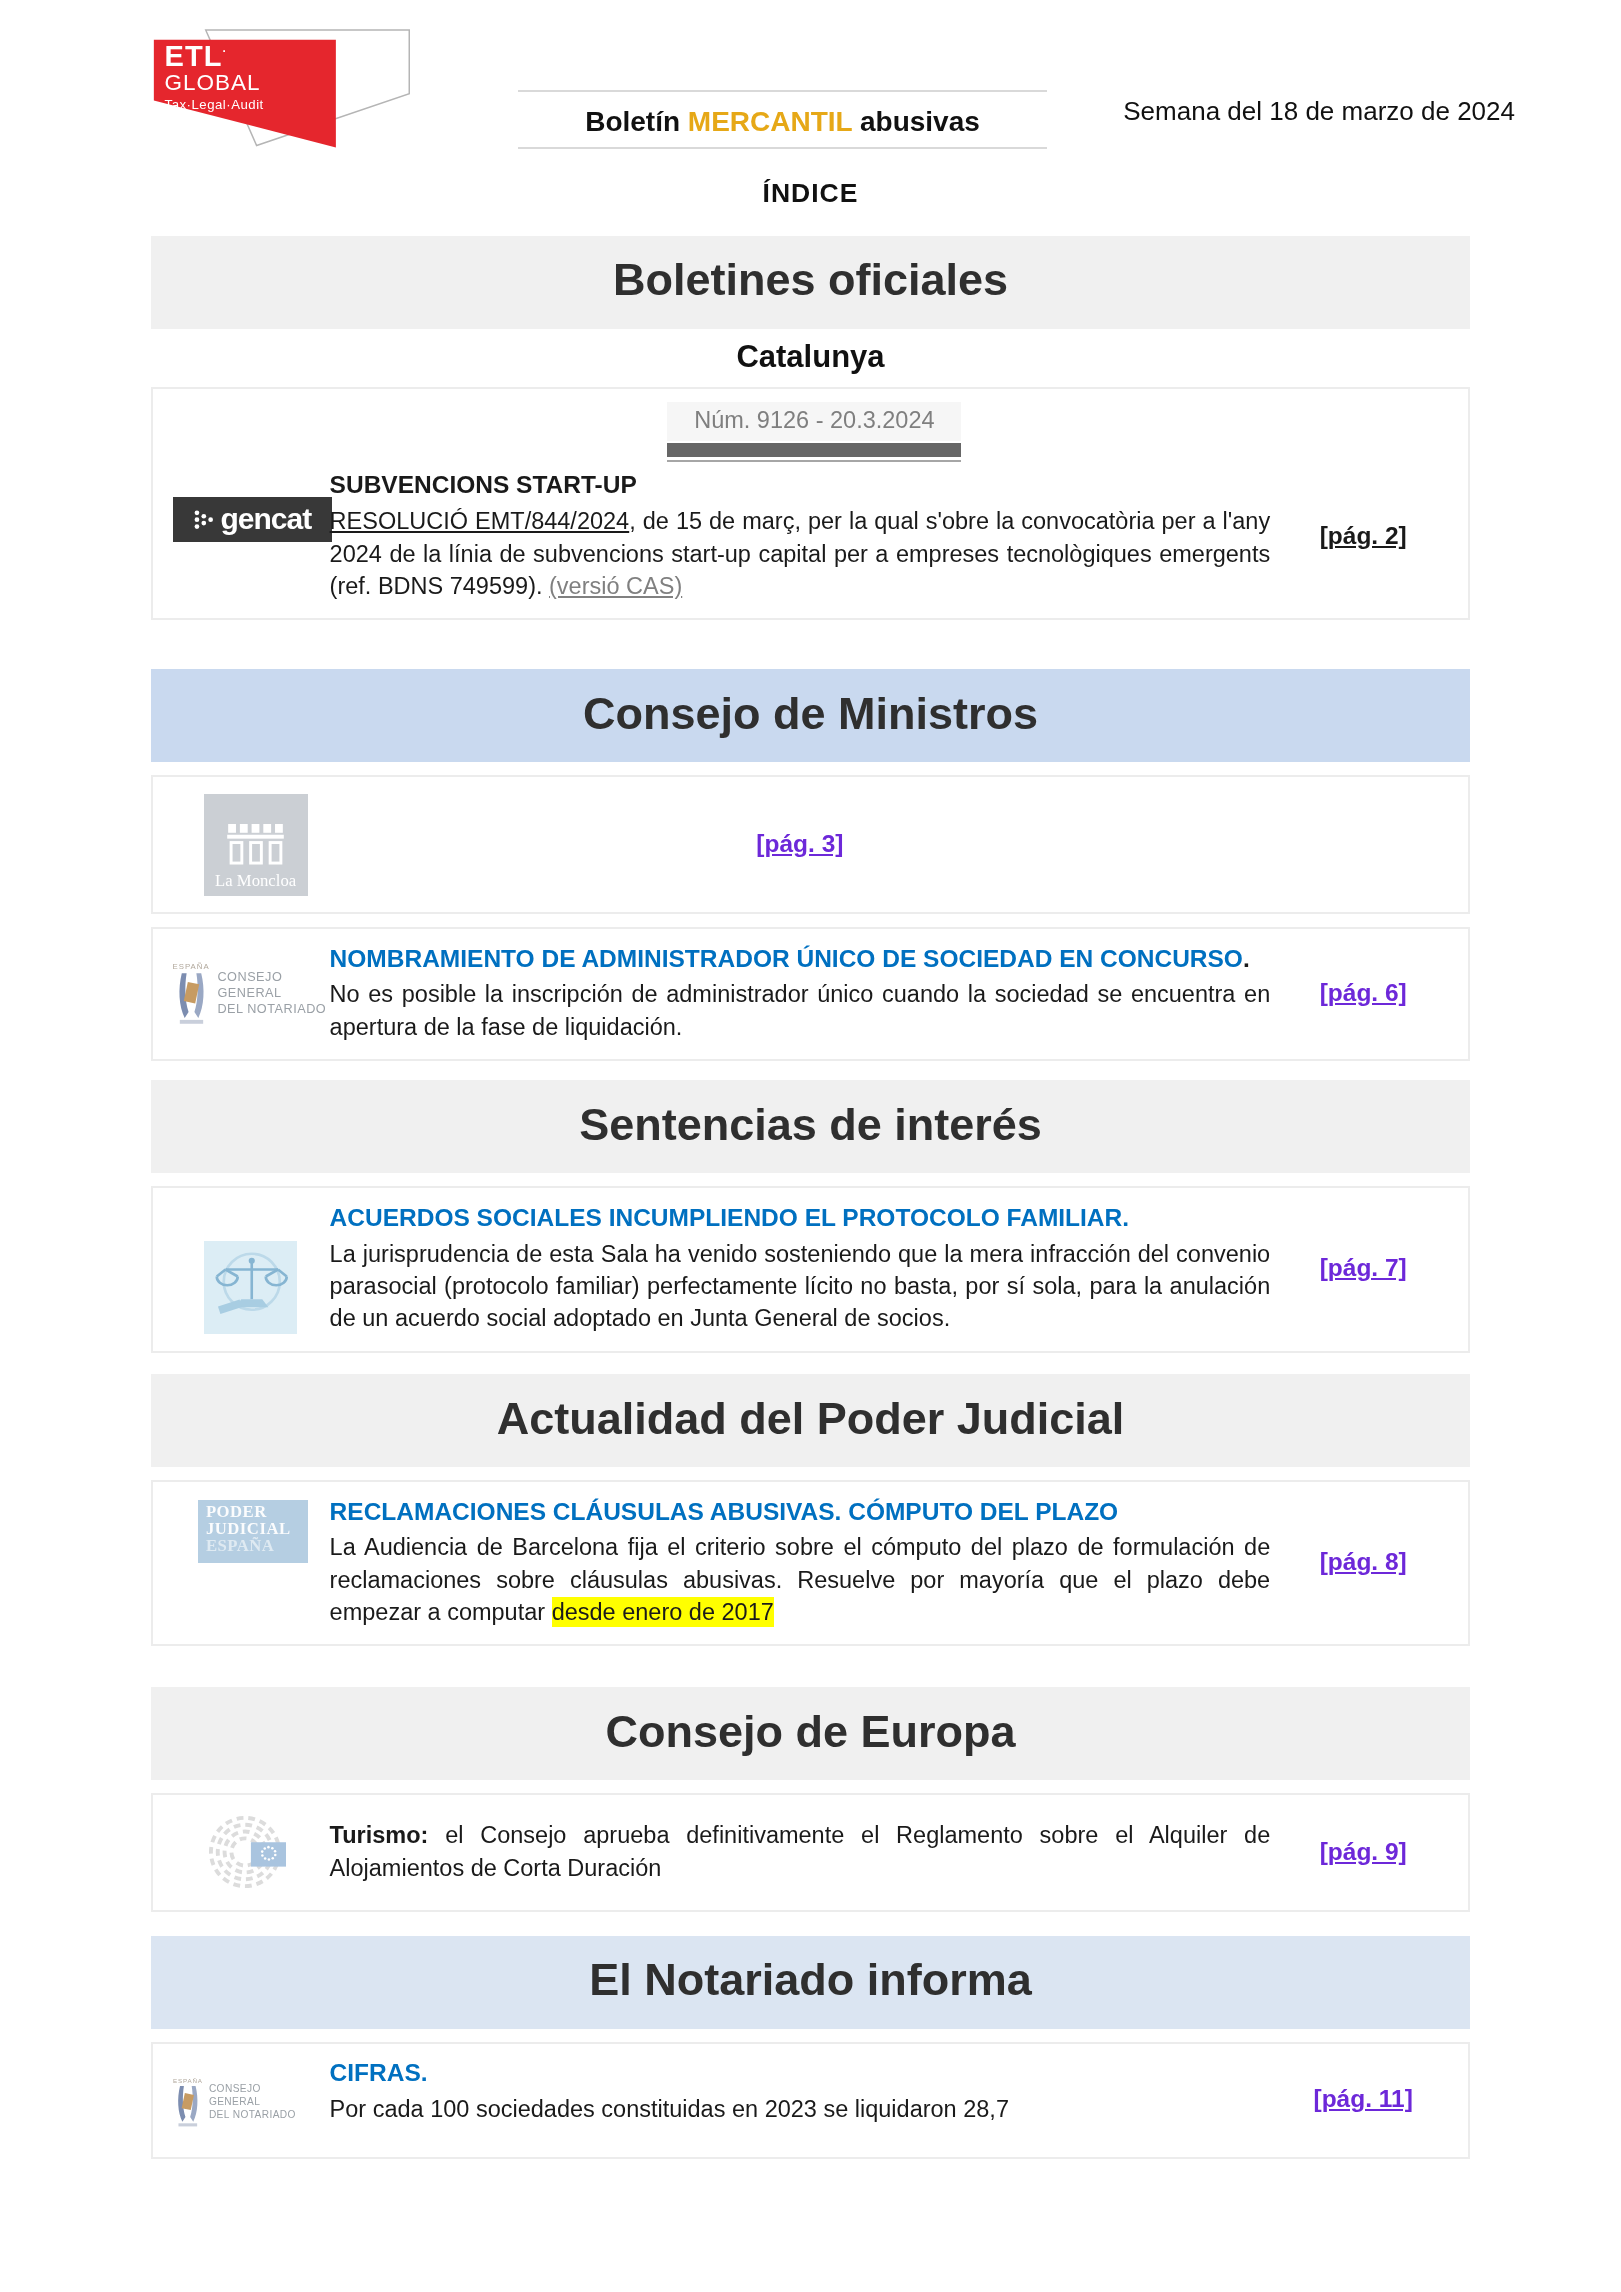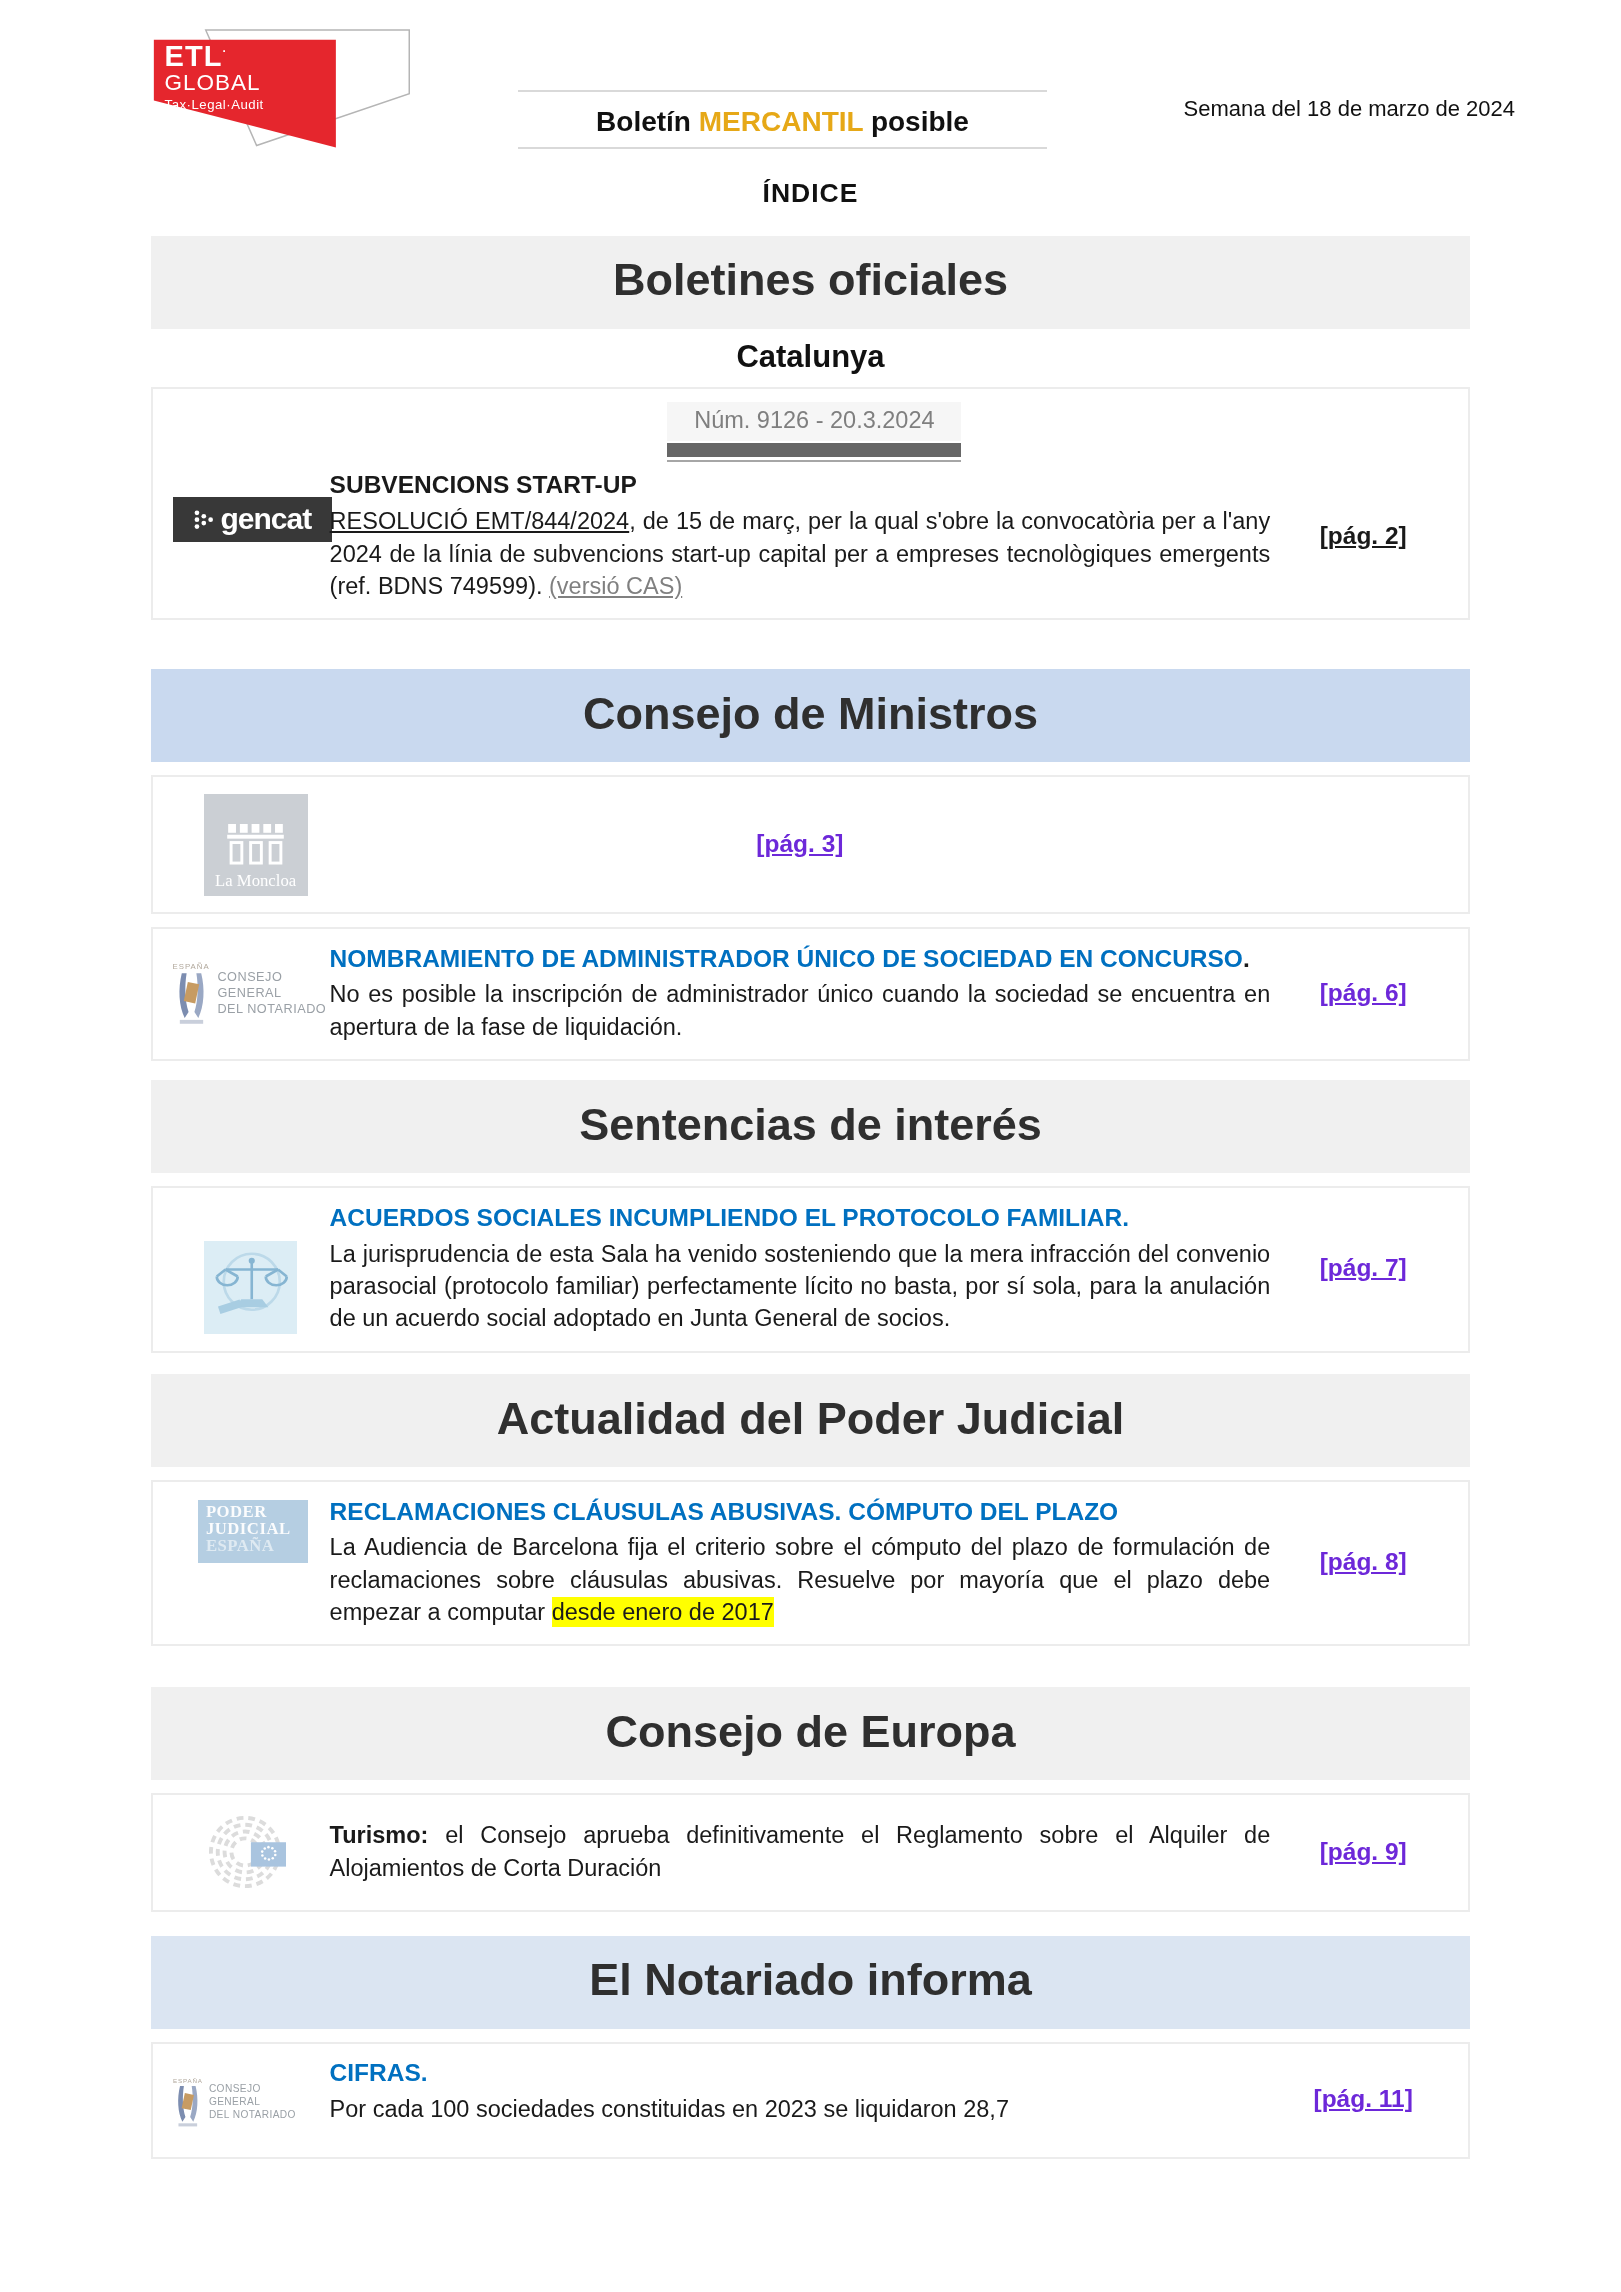--- a/index.html
+++ b/index.html
@@ -23,21 +23,21 @@
   .etl-global { font-size:22.5px; font-weight:400; letter-spacing:1px; }
   .etl-tagline { font-size:13.2px; margin-top:2.9px; letter-spacing:0.5px; }
 
   .title-box {
     position:absolute; left:518px; top:90px; width:529px;
     border-top:2px solid #d9d9d9; border-bottom:2px solid #d9d9d9;
     text-align:center; padding:13.7px 0 9.8px;
     font-size:28px; font-weight:600; color:#111111;
   }
   .gold { color:#e6a817; }
-  .week { position:absolute; top:96px; right:106px; font-size:22px; color:#111111; }
+  .week { position:absolute; top:96px; right:106px; font-size:26px; color:#111111; }
   .indice { position:absolute; top:178px; left:0; width:100%; text-align:center;
     font-size:26.5px; font-weight:600; letter-spacing:1px; color:#111111; }
 
   
   .band {
     text-align:center; font-size:45px; font-weight:bold; color:#2f2f2f;
     padding:18.6px 0 22.5px; background:#f0f0f0;
   }
   .band.blue { background:#c9d9ef; }
   .band.lightblue { background:#dbe5f2; }
@@ -108,21 +108,21 @@
         <polygon points="7,15 193,15 193,125 7,77" fill="#e5262d"></polygon>
       </svg>
       <div class="etl-text">
         <div class="etl-brand"><span>ETL</span><sup>·</sup></div>
         <div class="etl-global">GLOBAL</div>
         <div class="etl-tagline">Tax·Legal·Audit</div>
       </div>
     </div>
 
     <div class="title-box">
-      <span>Boletín </span><span class="gold">MERCANTIL</span><span> posible</span>
+      <span>Boletín </span><span class="gold">MERCANTIL</span><span> abusivas</span>
     </div>
 
     <div class="week">Semana del 18 de marzo de 2024</div>
     <div class="indice">ÍNDICE</div>
   </header>
 
   <div class="content">
 
     <section>
       <div class="band mt6">Boletines oficiales</div>

